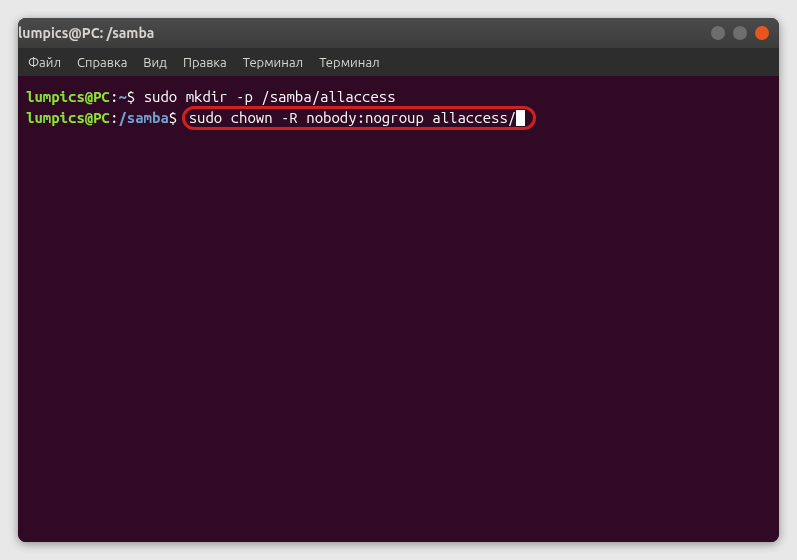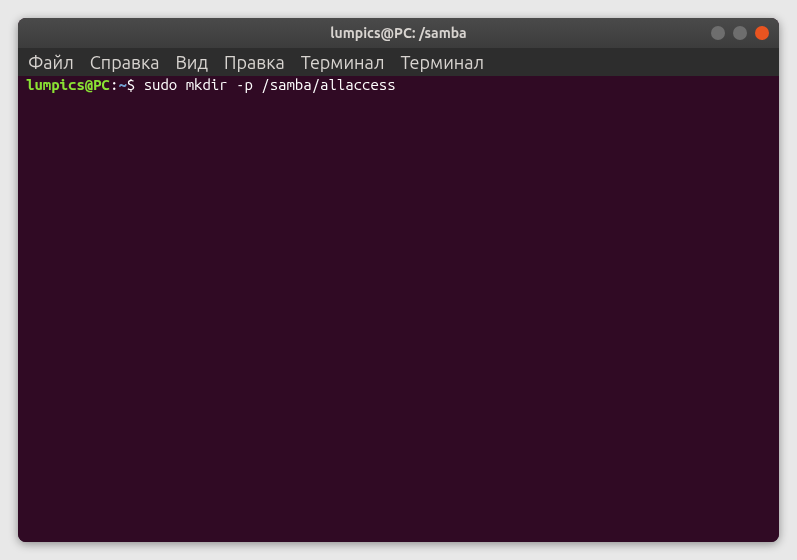--- a/index.html
+++ b/index.html
@@ -22,21 +22,21 @@
       overflow: hidden;
       box-shadow: 0 2px 10px rgba(0,0,0,0.4);
       display: flex;
       flex-direction: column;
     }
     .titlebar {
       background: linear-gradient(to bottom, #4a4a4a, #3c3c3c);
       height: 30px;
       display: flex;
       align-items: center;
-      justify-content: center;
+      justify-content: flex-start;
       position: relative;
       color: #d8d4d0;
       font-family: Ubuntu, Arial, sans-serif;
       font-size: 14px;
       font-weight: bold;
     }
     .window-controls {
       position: absolute;
       right: 10px;
       display: flex;
@@ -56,29 +56,29 @@
     .btn-close { background: #e95420; }
     .menubar {
       background: #2d2d2d;
       height: 28px;
       display: flex;
       align-items: center;
       padding: 0 10px;
       gap: 16px;
       color: #d8d4d0;
       font-family: Ubuntu, Arial, sans-serif;
-      font-size: 18px;
+      font-size: 13px;
     }
     .menu-item {
       cursor: pointer;
     }
     .terminal-body {
       flex: 1;
       background: #300a24;
-      padding: 0 8px;
+      padding: 12px 8px;
       color: #ffffff;
       font-size: 15px;
       line-height: 1.2;
       font-family: "Ubuntu Mono", "DejaVu Sans Mono", monospace;
     }
     .line {
       white-space: pre;
       display: block;
     }
     .user { color: #8ae234; font-weight: bold; }
@@ -118,14 +118,15 @@
     <span class="menu-item">Файл</span>
     <span class="menu-item">Справка</span>
     <span class="menu-item">Вид</span>
     <span class="menu-item">Правка</span>
     <span class="menu-item">Терминал</span>
     <span class="menu-item">Терминал</span>
   </div>
 
   <div class="terminal-body">
     <span class="line"><span class="user">lumpics@PC</span><span class="prompt-sym">:</span><span class="path">~</span><span class="prompt-sym">$</span> <span class="cmd">sudo mkdir -p /samba/allaccess</span></span>
+    <span class="line"><span class="user">lumpics@PC</span><span class="prompt-sym">:</span><span class="path">/samba</span><span class="prompt-sym">$</span> <span class="highlight-box"><span class="cmd">sudo chown -R nobody:nogroup allaccess/</span><span class="cursor"></span></span></span>
   </div>
 </div>
 
 </body></html>

